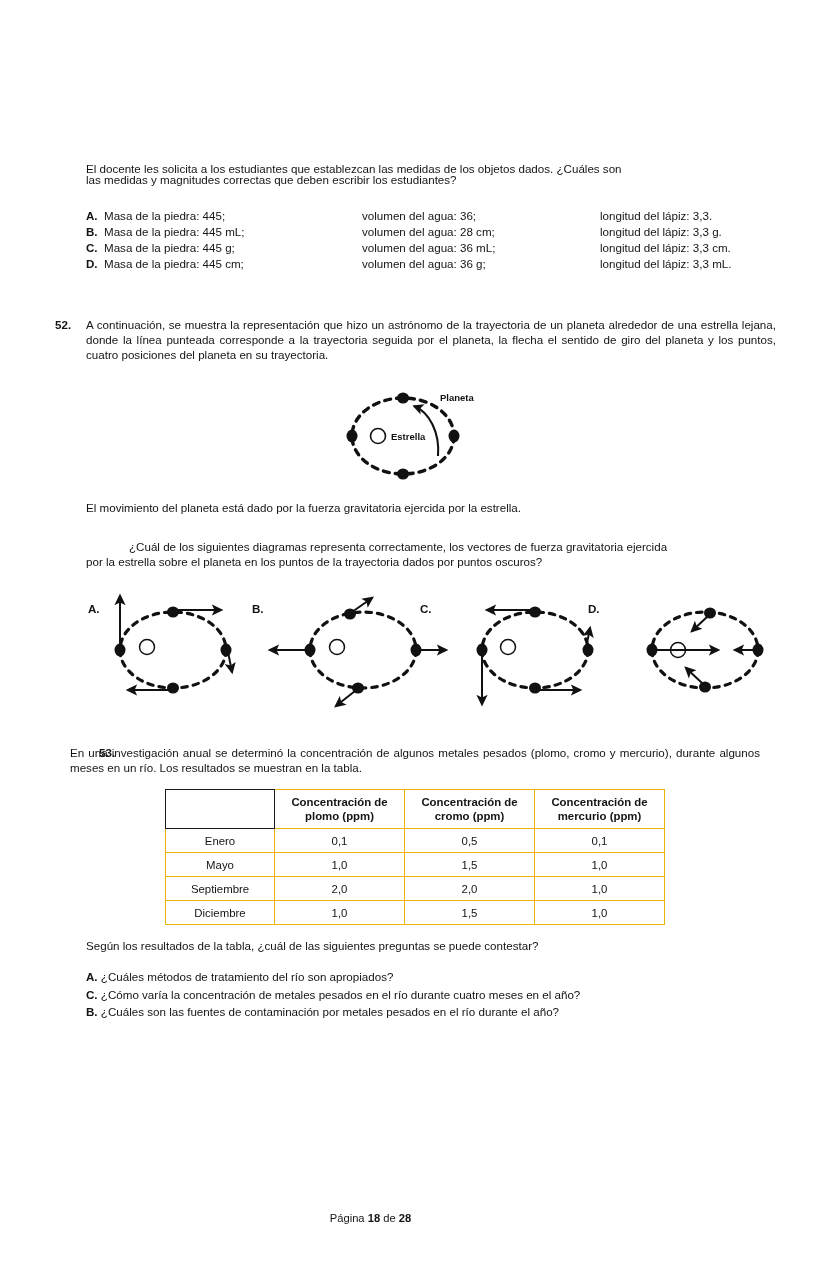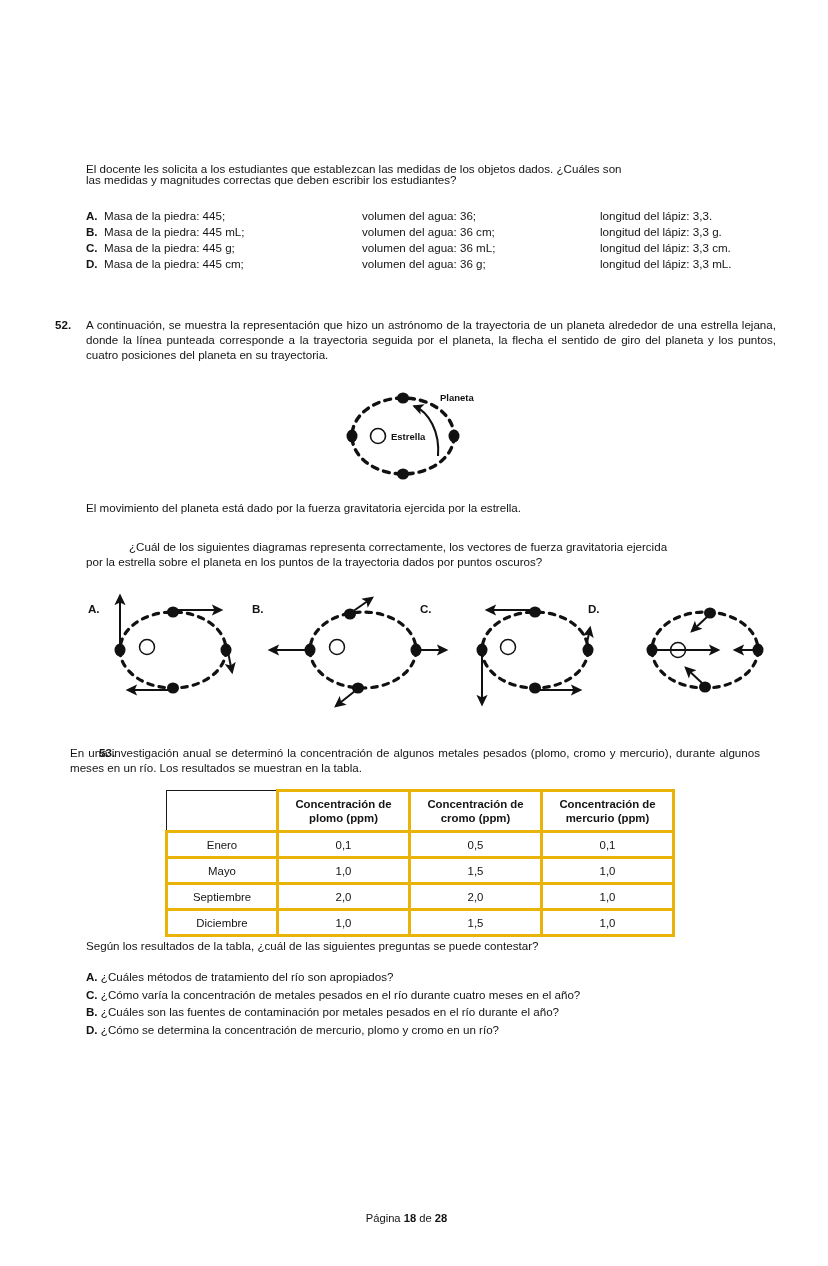--- a/index.html
+++ b/index.html
@@ -108,21 +108,21 @@
   
   .data-table {
     position: absolute;
     left: 165px;
     top: 789px;
     border-collapse: collapse;
     background: #ffffff;
   }
   .data-table th,
   .data-table td {
-    border: 3px solid #eab308;
+    border: 1px solid #eab308;
     font-size: 11.4px;
     line-height: 14px;
     text-align: center;
     color: #141414;
     padding: 4px 6px;
   }
   .data-table th {
     font-weight: bold;
     height: 30px;
   }
@@ -133,21 +133,20 @@
 
   
   .footer {
     position: absolute;
     left: 0;
     top: 1212px;
     width: 741px;
     text-align: center;
     font-size: 11.2px;
     color: #141414;
-    margin-left: 36px;
   }
   .footer b { font-weight: bold; }
 
   svg { display: block; overflow: visible; }
 </style>
 </head>
 <body>
 
 <div class="page">
 
@@ -158,21 +157,21 @@
     <tbody>
       <tr>
         <td class="opt-letter">A.</td>
         <td class="col-a">Masa de la piedra: 445;</td>
         <td class="col-b">volumen del agua: 36;</td>
         <td>longitud del lápiz: 3,3.</td>
       </tr>
       <tr>
         <td class="opt-letter">B.</td>
         <td class="col-a">Masa de la piedra: 445 mL;</td>
-        <td class="col-b">volumen del agua: 36 cm;</td>
+        <td class="col-b">volumen del agua: 28 cm;</td>
         <td>longitud del lápiz: 3,3 g.</td>
       </tr>
       <tr>
         <td class="opt-letter">C.</td>
         <td class="col-a">Masa de la piedra: 445 g;</td>
         <td class="col-b">volumen del agua: 36 mL;</td>
         <td>longitud del lápiz: 3,3 cm.</td>
       </tr>
       <tr>
         <td class="opt-letter">D.</td>
@@ -345,23 +344,19 @@
       <span>¿Cuáles métodos de tratamiento del río son apropiados?</span>
     </div>
     <div class="ans-row">
       <b>C.</b>
       <span>¿Cómo varía la concentración de metales pesados en el río durante cuatro meses en el año?</span>
     </div>
     <div class="ans-row">
       <b>B.</b>
       <span>¿Cuáles son las fuentes de contaminación por metales pesados en el río durante el año?</span>
     </div>
-    <div class="ans-row">
-      <b>D.</b>
-      <span>¿Cómo se determina la concentración de mercurio, plomo y cromo en un río?</span>
-    </div>
   </div>
 
   <div class="footer">
     <span>Página </span><b>18</b><span> de </span><b>28</b>
   </div>
 
 </div>
 
 </body></html>

